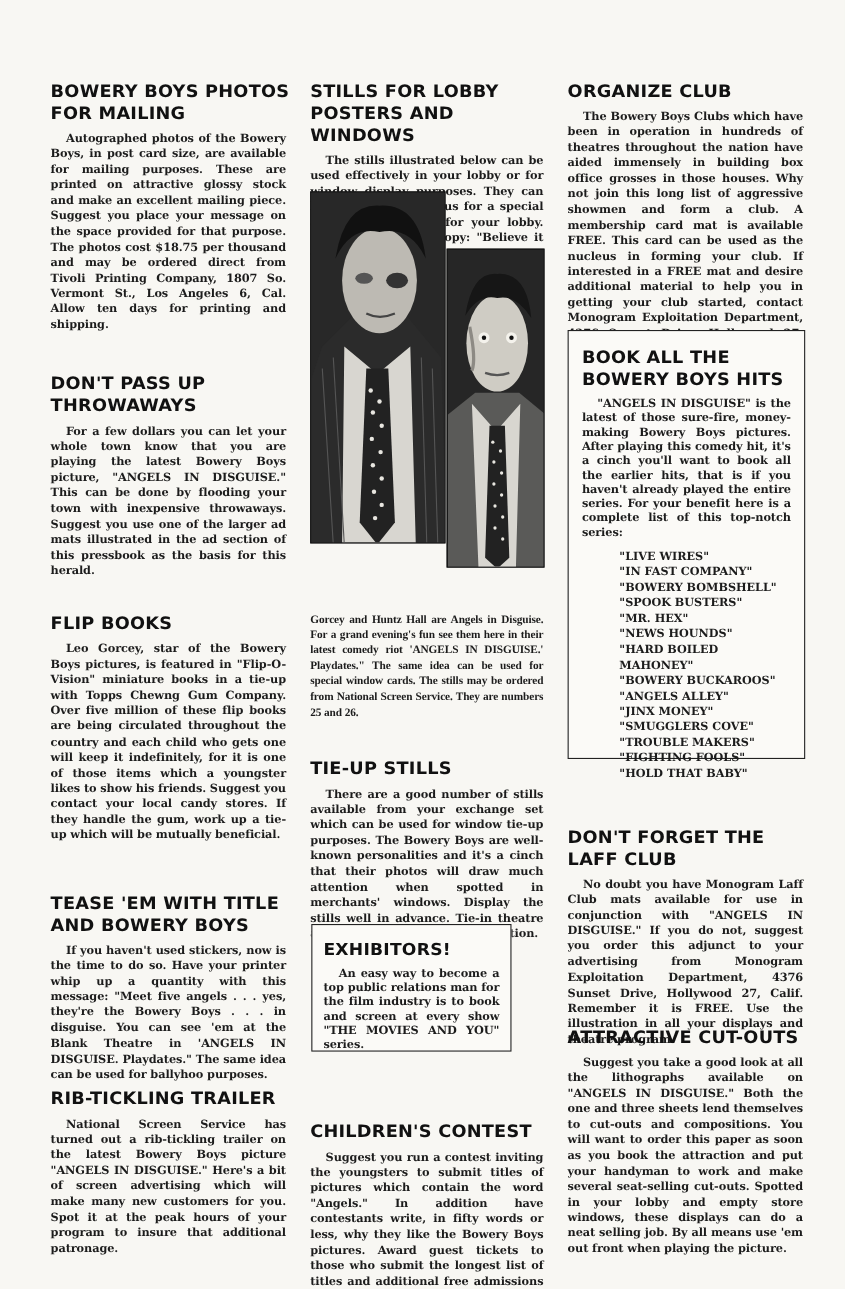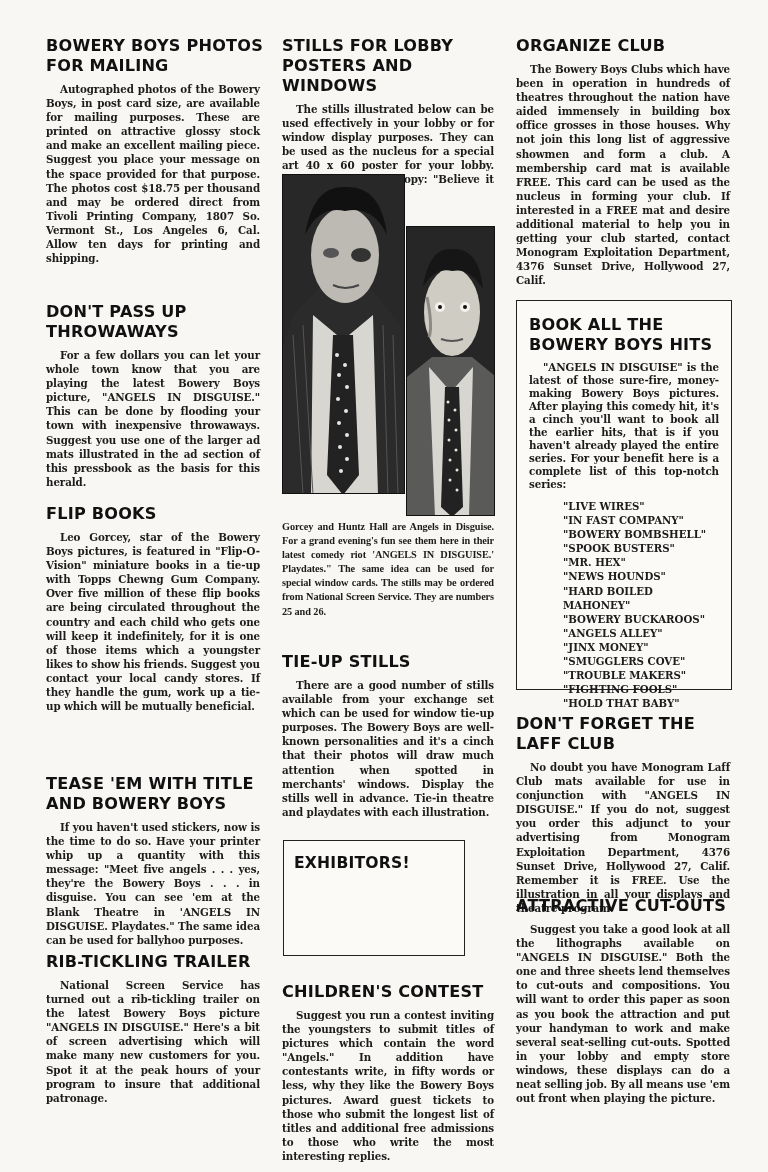--- a/index.html
+++ b/index.html
@@ -3,21 +3,21 @@
 <meta charset="utf-8">
 <style>
   * { box-sizing: border-box; margin: 0; padding: 0; }
   html, body { width: 768px; height: 1172px; background: #f7f6f2; overflow: hidden; }
   body { font-family: "DejaVu Serif", "Liberation Serif", serif; color: #151515; position: relative; }
   .page { position: absolute; left: 0; top: 0; width: 768px; height: 1172px; background: #f8f7f3; }
   .col { position: absolute; top: 36px; }
   .col1 { left: 46px; width: 214px; }
   .col2 { left: 282px; width: 212px; }
   .col3 { left: 516px; width: 214px; }
-  .article { position: absolute; left: 0; width: 100%; }
+  .article { position: absolute; left: 0; width: 100%; margin-top: 37px; }
   h2 {
     font-family: "DejaVu Sans", "Liberation Sans", sans-serif;
     font-weight: bold; font-size: 15.5px; line-height: 20px;
     letter-spacing: 0.2px; color: #111; margin-bottom: 6px;
     transform: scaleX(1.04); transform-origin: left;
   }
   p.body {
     font-size: 10.3px; line-height: 14.1px; text-align: justify;
     text-indent: 14px; font-weight: bold; color: #1c1c1c;
     letter-spacing: -0.1px;
@@ -34,21 +34,21 @@
 
   <div class="col col1">
     <div class="article" style="top:0;">
       <h2>BOWERY BOYS PHOTOS FOR MAILING</h2>
       <p class="body">Autographed photos of the Bowery Boys, in post card size, are available for mailing purposes. These are printed on attractive glossy stock and make an excellent mailing piece. Suggest you place your message on the space provided for that purpose. The photos cost $18.75 per thousand and may be ordered direct from Tivoli Printing Company, 1807 So. Vermont St., Los Angeles 6, Cal. Allow ten days for printing and shipping.</p>
     </div>
     <div class="article" style="top:266px;">
       <h2>DON'T PASS UP THROWAWAYS</h2>
       <p class="body">For a few dollars you can let your whole town know that you are playing the latest Bowery Boys picture, "ANGELS IN DISGUISE." This can be done by flooding your town with inexpensive throwaways. Suggest you use one of the larger ad mats illustrated in the ad section of this pressbook as the basis for this herald.</p>
     </div>
-    <div class="article" style="top:468px;">
+    <div class="article" style="top:484px;">
       <h2>FLIP BOOKS</h2>
       <p class="body">Leo Gorcey, star of the Bowery Boys pictures, is featured in "Flip-O-Vision" miniature books in a tie-up with Topps Chewng Gum Company. Over five million of these flip books are being circulated throughout the country and each child who gets one will keep it indefinitely, for it is one of those items which a youngster likes to show his friends. Suggest you contact your local candy stores. If they handle the gum, work up a tie-up which will be mutually beneficial.</p>
     </div>
     <div class="article" style="top:738px;">
       <h2>TEASE 'EM WITH TITLE AND BOWERY BOYS</h2>
       <p class="body">If you haven't used stickers, now is the time to do so. Have your printer whip up a quantity with this message: "Meet five angels . . . yes, they're the Bowery Boys . . . in disguise. You can see 'em at the Blank Theatre in 'ANGELS IN DISGUISE. Playdates." The same idea can be used for ballyhoo purposes.</p>
     </div>
     <div class="article" style="top:916px;">
       <h2>RIB-TICKLING TRAILER</h2>
       <p class="body">National Screen Service has turned out a rib-tickling trailer on the latest Bowery Boys picture "ANGELS IN DISGUISE." Here's a bit of screen advertising which will make many new customers for you. Spot it at the peak hours of your program to insure that additional patronage.</p>
@@ -128,20 +128,21 @@
       <p class="body" style="text-indent:0;">Gorcey and Huntz Hall are Angels in Disguise. For a grand evening's fun see them here in their latest comedy riot 'ANGELS IN DISGUISE.' Playdates." The same idea can be used for special window cards. The stills may be ordered from National Screen Service. They are numbers 25 and 26.</p>
     </div>
 
     <div class="article" style="top:616px;">
       <h2>TIE-UP STILLS</h2>
       <p class="body">There are a good number of stills available from your exchange set which can be used for window tie-up purposes. The Bowery Boys are well-known personalities and it's a cinch that their photos will draw much attention when spotted in merchants' windows. Display the stills well in advance. Tie-in theatre and playdates with each illustration.</p>
     </div>
 
     <div class="box" style="left:1px; top:804px; width:182px; height:116px; padding:12px 10px;">
       <h2 style="font-size:15px;">EXHIBITORS!</h2>
+      <p class="body" style="line-height:13px;">An easy way to become a top public relations man for the film industry is to book and screen at every show "THE MOVIES AND YOU" series.</p>
     </div>
 
     <div class="article" style="top:946px;">
       <h2>CHILDREN'S CONTEST</h2>
       <p class="body">Suggest you run a contest inviting the youngsters to submit titles of pictures which contain the word "Angels." In addition have contestants write, in fifty words or less, why they like the Bowery Boys pictures. Award guest tickets to those who submit the longest list of titles and additional free admissions to those who write the most interesting replies.</p>
     </div>
   </div>
 
   <div class="col col3">
     <div class="article" style="top:0;">

